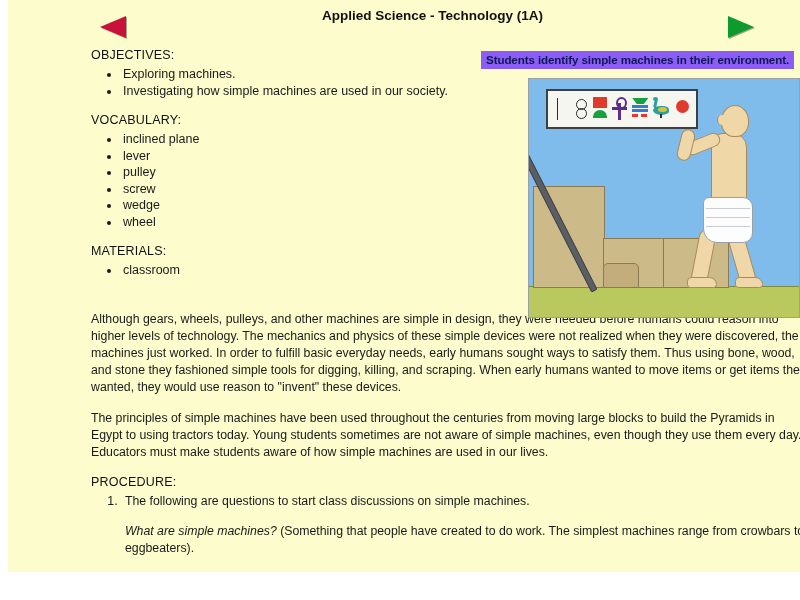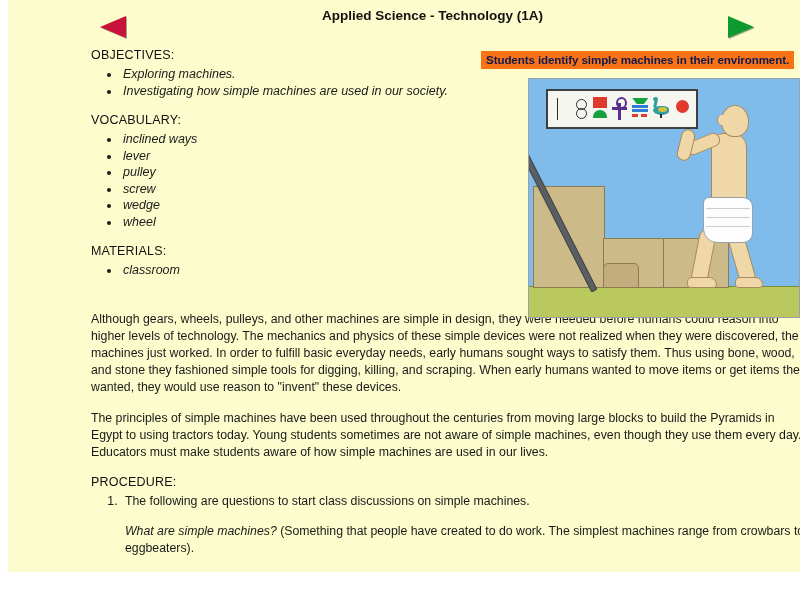--- a/index.html
+++ b/index.html
@@ -70,21 +70,20 @@
     font-size: 12.5px;
     font-weight: normal;
     color: #111111;
     margin: 0 0 4px 0;
     letter-spacing: 0.2px;
   }
   ul.doc-list {
     margin: 4px 0 14px 0;
     padding-left: 30px;
     list-style: disc;
-    font-style: italic;
   }
   ul.doc-list li {
     font-size: 12.5px;
     color: #1a1a1a;
     line-height: 16.5px;
     margin: 0;
     padding-left: 2px;
   }
   .left-col {
     width: 382px;
@@ -99,21 +98,21 @@
 
   
   #figure {
     position: absolute;
     left: 437px;
     top: 2px;
     width: 340px;
   }
   #figure-caption {
     display: inline-block;
-    background: #f97316;
+    background: #8b5cf6;
     color: #0d1a52;
     font-size: 11.6px;
     font-weight: bold;
     padding: 2px 5px 3px 5px;
     white-space: nowrap;
     letter-spacing: -0.1px;
   }
   #figure-image {
     position: relative;
     margin-top: 9px;
@@ -486,21 +485,21 @@
     <div class="left-col">
 
       <div class="section-head">OBJECTIVES:</div>
       <ul class="doc-list">
         <li>Exploring machines.</li>
         <li>Investigating how simple machines are used in our society.</li>
       </ul>
 
       <div class="section-head">VOCABULARY:</div>
       <ul class="doc-list">
-        <li>inclined ways</li>
+        <li>inclined plane</li>
         <li>lever</li>
         <li>pulley</li>
         <li>screw</li>
         <li>wedge</li>
         <li>wheel</li>
       </ul>
 
       <div class="section-head">MATERIALS:</div>
       <ul class="doc-list">
         <li>classroom</li>

